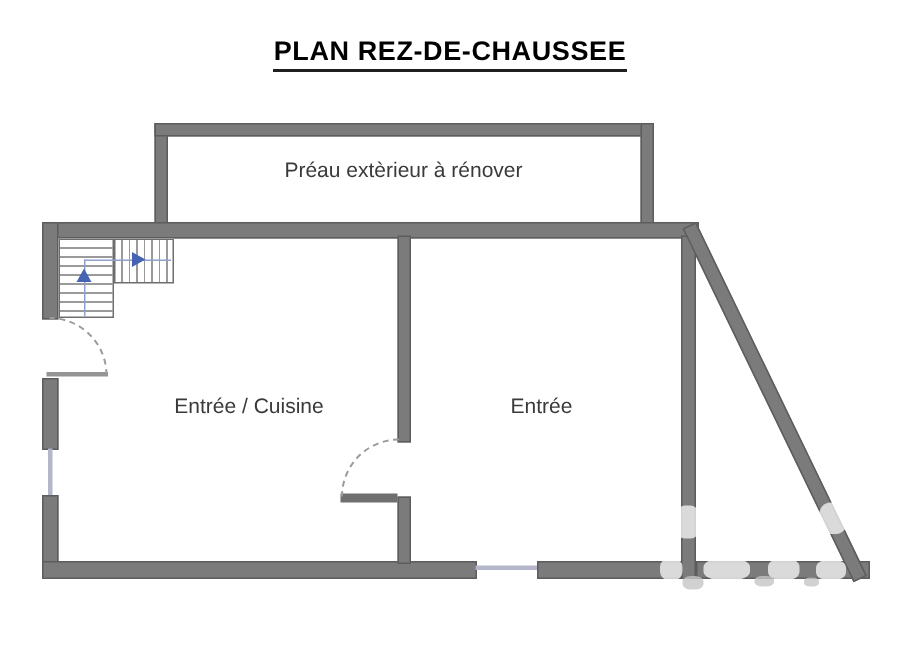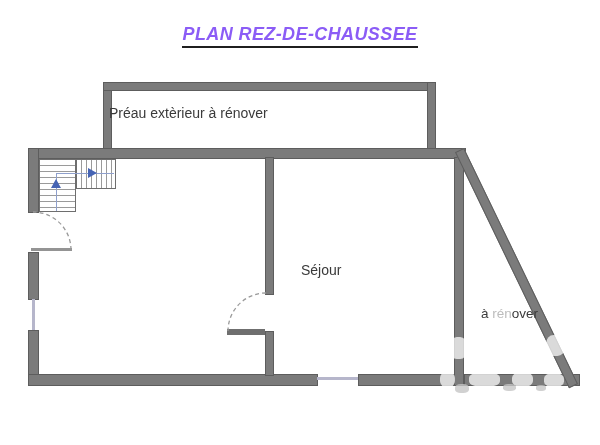--- a/index.html
+++ b/index.html
@@ -2,27 +2,27 @@
 <html><head>
 <meta charset="utf-8">
 <style>
   html,body{margin:0;padding:0;background:#ffffff;}
   #canvas{
     position:relative;width:600px;height:445px;background:#ffffff;overflow:hidden;
     font-family:"Liberation Sans", sans-serif;color:#333;
   }
   .wall{position:absolute;background:#7b7b7b;border:1px solid #5d5d5d;box-sizing:border-box;z-index:1;}
   .window{position:absolute;background:#b6b6cb;z-index:2;}
-  .label{position:absolute;color:#3a3a3a;font-size:14px;text-align:left;z-index:4;white-space:nowrap;}
+  .label{position:absolute;color:#3a3a3a;font-size:14px;text-align:center;z-index:4;white-space:nowrap;}
   #title{
     position:absolute;top:24px;left:0;width:600px;text-align:center;z-index:4;
   }
   #title span{
-    display:inline-block;font-size:18px;font-weight:bold;color:#8b5cf6;
-    letter-spacing:.4px;border-bottom:2px solid #1f1f1f;padding-bottom:1px;font-style:italic;
+    display:inline-block;font-size:18px;font-weight:bold;color:#000000;
+    letter-spacing:.4px;border-bottom:2px solid #1f1f1f;padding-bottom:1px;
   }
   .stairs{position:absolute;background:#ffffff;border:1px solid #6e6e6e;box-sizing:border-box;z-index:2;}
   #stairs-left{
     left:39px;top:159px;width:37px;height:53px;
     background-image:repeating-linear-gradient(to bottom, transparent 0 5px, #9a9a9a 5px 6px);
   }
   #stairs-right{
     left:76px;top:159px;width:40px;height:30px;
     background-image:repeating-linear-gradient(to right, transparent 0 4px, #9a9a9a 4px 5px);
   }
@@ -81,23 +81,23 @@
 
   <div id="door1-leaf" class="leaf"></div>
   <div id="door2-leaf" class="leaf"></div>
 
   <svg id="arcs" width="600" height="445" viewBox="0 0 600 445">
     <path d="M 71 250 A 38 38 0 0 0 33 212" fill="none" stroke="#9a9a9a" stroke-width="1.3" stroke-dasharray="4 3"></path>
     <path d="M 266 293 A 38 38 0 0 0 228 331" fill="none" stroke="#9a9a9a" stroke-width="1.3" stroke-dasharray="4 3"></path>
   </svg>
 
   <div class="label" style="left:109px;top:105px;width:320px;">Préau extèrieur à rénover</div>
-  <div class="label" style="left:301px;top:262px;width:120px;">Séjour</div>
+  <div class="label" style="left:66px;top:262px;width:200px;">Entrée / Cuisine</div>
+  <div class="label" style="left:301px;top:262px;width:120px;">Entrée</div>
   <div id="abris-label">
-    <div><span>à </span><span class="light">rén</span><span>over</span></div>
   </div>
 
   <div class="wm wm-light" style="left:450px;top:337px;width:17px;height:22px;"></div>
   <div class="wm wm-light" style="left:546px;top:335px;width:19px;height:21px;"></div>
   <div class="wm wm-light" style="left:440px;top:372px;width:15px;height:15px;"></div>
   <div class="wm wm-light" style="left:469px;top:372px;width:31px;height:15px;"></div>
   <div class="wm wm-light" style="left:512px;top:372px;width:21px;height:15px;"></div>
   <div class="wm wm-light" style="left:544px;top:373px;width:20px;height:14px;"></div>
   <div class="wm wm-gray" style="left:455px;top:384px;width:14px;height:9px;"></div>
   <div class="wm wm-gray" style="left:503px;top:384px;width:13px;height:7px;"></div>

